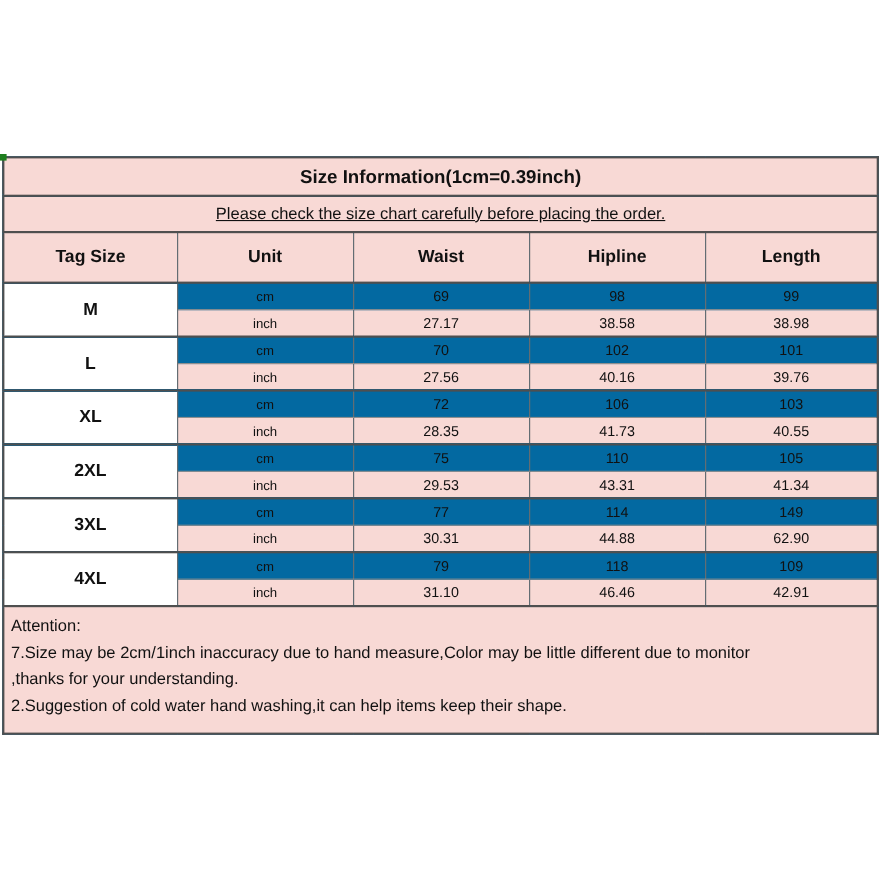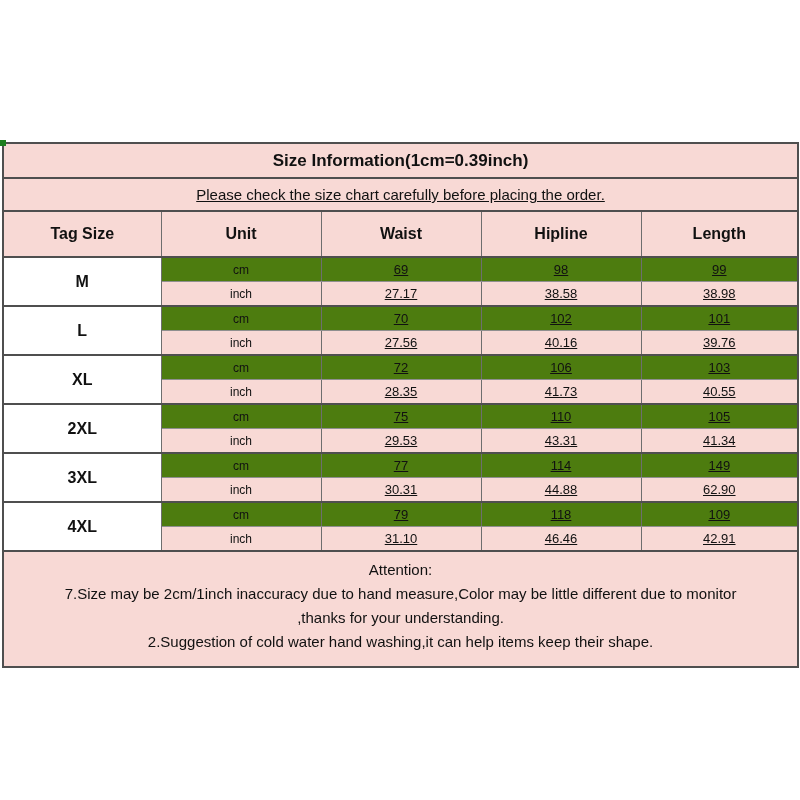--- a/index.html
+++ b/index.html
@@ -17,21 +17,21 @@
   }
   .page{position:relative;width:800px;height:800px;}
   .green-marker{
     position:absolute;left:0;top:140px;width:6px;height:6px;
     background:var(--marker);z-index:5;
   }
   table.size-table{
     position:absolute;left:2px;top:142px;width:795px;
     border-collapse:collapse;table-layout:fixed;
     border:2px solid var(--border-dark);
-    background:#4d7c0f;
+    background:#0369a1;
   }
   td,th{
     border:1px solid var(--border);
     padding:0;text-align:center;vertical-align:middle;
     overflow:hidden;white-space:nowrap;
   }
   .pink{background:var(--pink);}
   td.title-cell{
     height:33px;font-size:17px;font-weight:bold;
     border-bottom:2px solid var(--border-dark);
@@ -47,27 +47,27 @@
     margin-top:24px;
   }
   tr.cm-row td, tr.inch-row td{height:23px;}
   tr.cm-row .unit, tr.cm-row .val{border-bottom:1px solid #8f8f8f;}
   tr.inch-row td{border-bottom:2px solid var(--border-dark);}
   td.tag{
     font-size:16px;font-weight:bold;background:#ffffff;
     border-bottom:2px solid var(--border-dark);
   }
   td.unit{font-size:12px;font-weight:normal;}
-  td.val{font-size:13px;font-weight:normal;text-decoration:underline;}
+  td.val{font-size:13px;font-weight:normal;}
   td.attention-cell{
     height:104px;text-align:left;vertical-align:top;
     padding:6px 6px 4px 6px;font-size:15px;line-height:24px;
     white-space:normal;
   }
-  .attention-line{white-space:normal;text-align:center;}
+  .attention-line{white-space:normal;}
 </style>
 </head>
 <body>
 
 <div class="page">
   <div class="green-marker"></div>
 
   <table class="size-table">
     <colgroup>
       <col style="width:158px">

